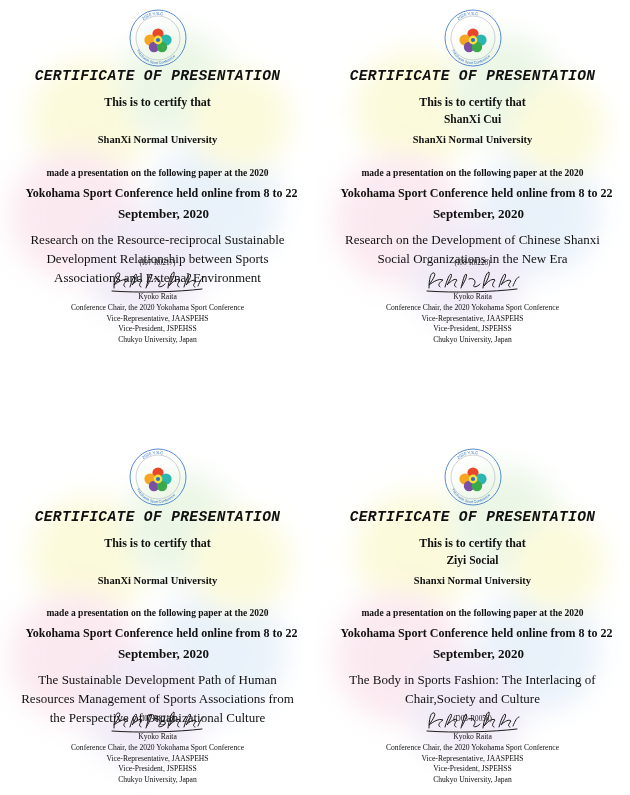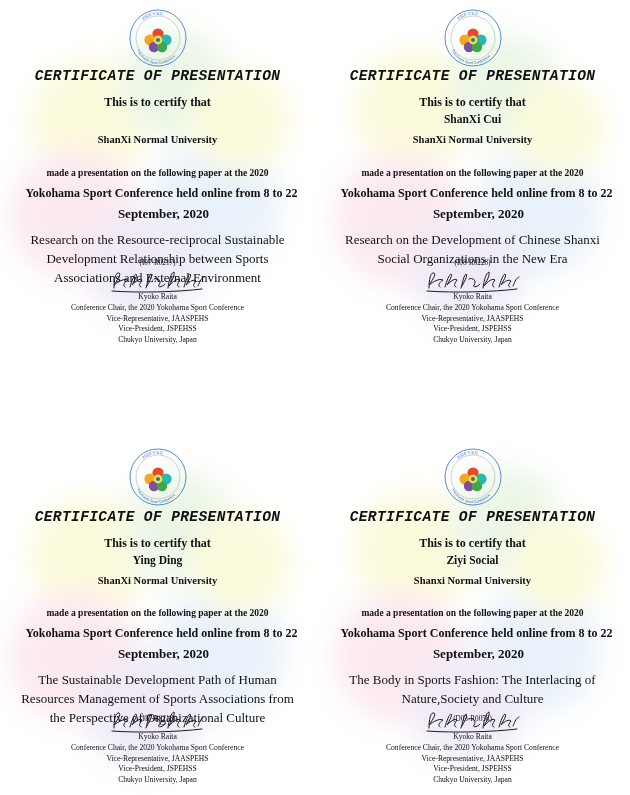--- a/index.html
+++ b/index.html
@@ -329,21 +329,20 @@
         <path id="c3bot" d="M 7 33 a 23 23 0 0 0 46 0" fill="none"></path>
         <text font-size="3.6" fill="#2e6fc4" font-family="'Liberation Sans',sans-serif">
           <textPath href="#c3bot" startOffset="13%">Yokohama Sport Conference</textPath>
         </text>
       </svg>
     </div>
 
     <div class="body-area">
       <div class="title">CERTIFICATE OF PRESENTATION</div>
       <div class="certify">This is to certify that</div>
-      <div class="name">Ying Ding</div>
       <div class="affil">ShanXi Normal University</div>
       <div class="line1">made a presentation on the following paper at the 2020</div>
       <div class="line2">Yokohama Sport Conference held online from 8 to 22</div>
       <div class="line3">September, 2020</div>
       <div class="paper">The Sustainable Development Path of Human Resources Management of Sports Associations from the Perspective of Organizational Culture</div>
       <div class="paperid">(I07-R0218)</div>
       <div class="signature">
         <svg width="100" height="26" viewBox="0 0 100 26">
           <g fill="none" stroke="#1a1a1a" stroke-width="1" stroke-linecap="round">
             <path d="M6 20 C6 10, 8 4, 11 5 C14 6, 8 14, 6 17 C10 14, 16 10, 20 12 C17 14, 14 17, 17 19"></path>
@@ -400,21 +399,21 @@
     </div>
 
     <div class="body-area">
       <div class="title">CERTIFICATE OF PRESENTATION</div>
       <div class="certify">This is to certify that</div>
       <div class="name">Ziyi Social</div>
       <div class="affil">Shanxi Normal University</div>
       <div class="line1">made a presentation on the following paper at the 2020</div>
       <div class="line2">Yokohama Sport Conference held online from 8 to 22</div>
       <div class="line3">September, 2020</div>
-      <div class="paper">The Body in Sports Fashion: The Interlacing of Nature,Society and Culture</div>
+      <div class="paper">The Body in Sports Fashion: The Interlacing of Chair,Society and Culture</div>
       <div class="paperid">(D03-R0058)</div>
       <div class="signature">
         <svg width="100" height="26" viewBox="0 0 100 26">
           <g fill="none" stroke="#1a1a1a" stroke-width="1" stroke-linecap="round">
             <path d="M6 20 C6 10, 8 4, 11 5 C14 6, 8 14, 6 17 C10 14, 16 10, 20 12 C17 14, 14 17, 17 19"></path>
             <path d="M22 19 C24 12, 26 7, 28 6 C30 7, 26 13, 24 17 C28 13, 32 10, 34 12 C32 15, 30 18, 33 19"></path>
             <path d="M38 20 C40 13, 41 7, 43 6 C45 8, 41 14, 39 18"></path>
             <path d="M46 11 C50 9, 54 13, 51 17 C49 20, 55 19, 57 16"></path>
             <path d="M60 20 C61 12, 63 5, 66 4 C67 8, 63 14, 61 18 C65 13, 70 10, 72 12 C70 15, 68 18, 71 19"></path>
             <path d="M76 19 C78 12, 80 7, 82 6 C84 8, 80 13, 78 17 C82 13, 86 11, 88 13 C86 16, 84 18, 87 19"></path>

